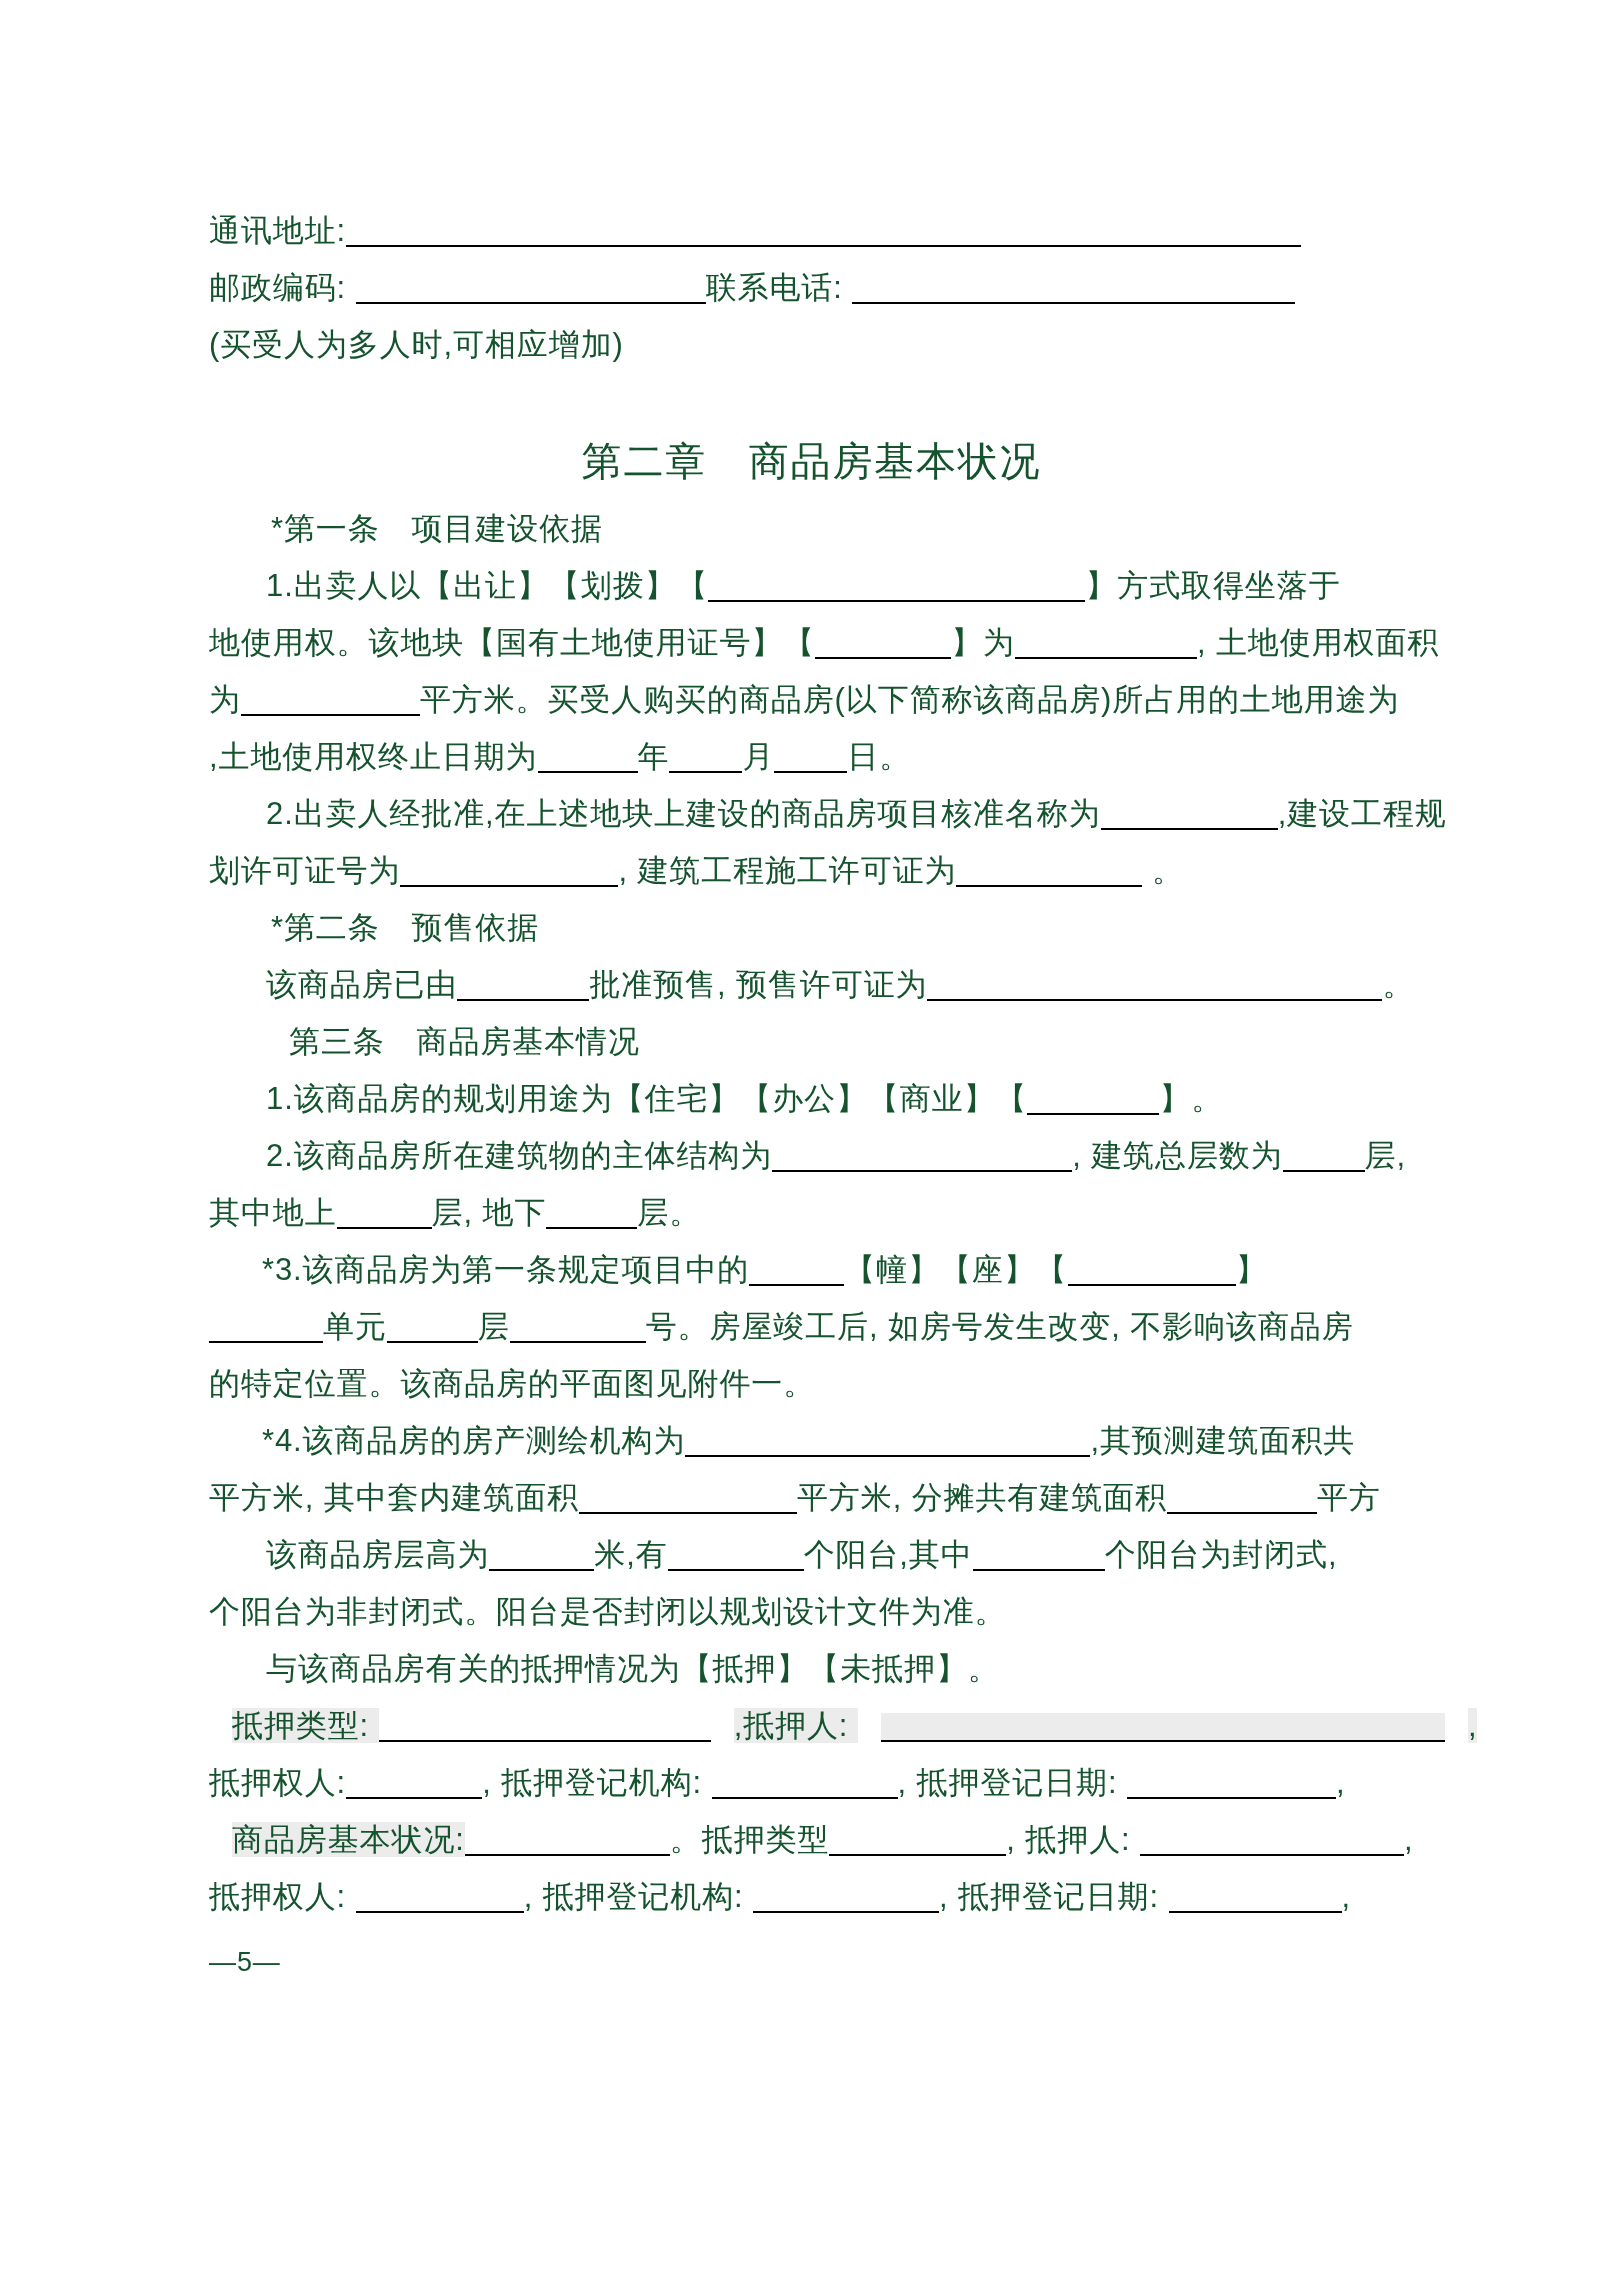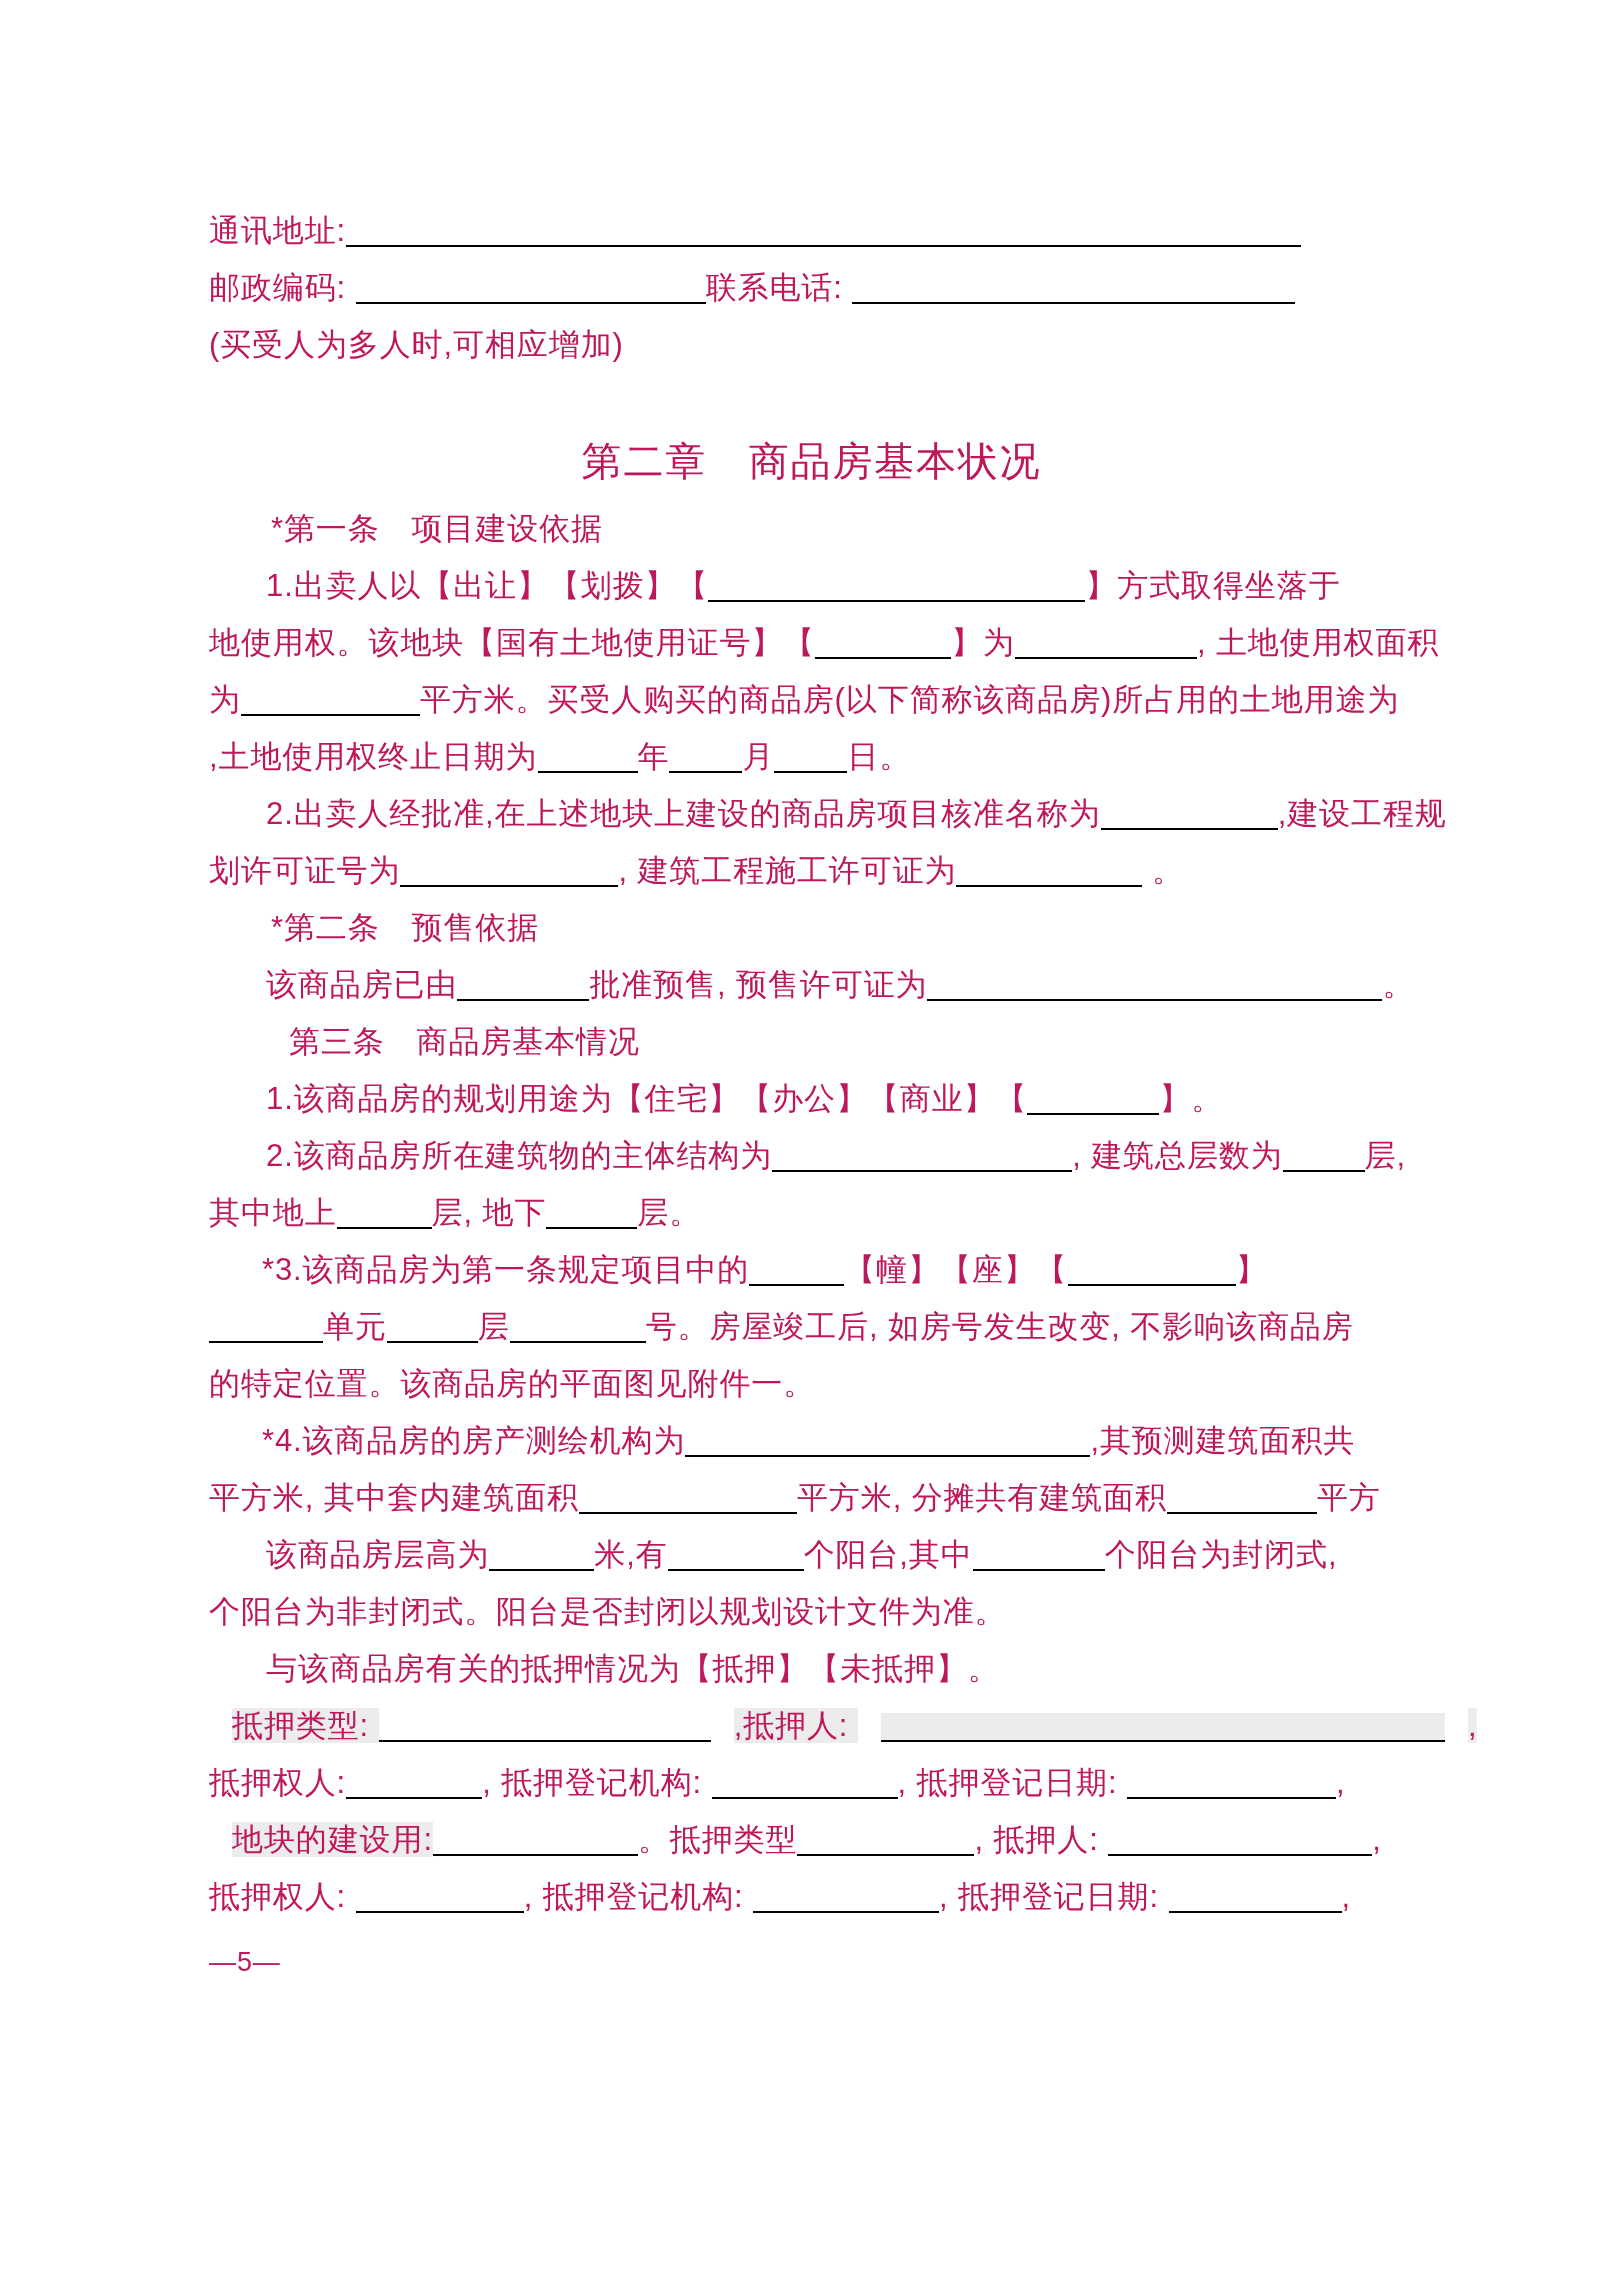--- a/index.html
+++ b/index.html
@@ -5,21 +5,21 @@
   html, body { margin: 0; padding: 0; background: #ffffff; }
   .page {
     position: relative;
     width: 1623px;
     height: 2294px;
     box-sizing: border-box;
     padding: 202px 209px 0 209px;
     background: #ffffff;
     overflow: hidden;
     font-family: "Liberation Sans", sans-serif;
-    color: #be185d;
+    color: #14532d;
   }
   .line {
     font-size: 31px;
     line-height: 57px;
     white-space: nowrap;
     letter-spacing: 0.9px;
   }
   .line .t { white-space: pre; }
   .blank {
     display: inline-block;
@@ -75,18 +75,18 @@
       <div class="line ind-star"><span class="t">*3.该商品房为第一条规定项目中的</span><span class="blank" style="width: 95px;"></span><span class="t">【幢】【座】【</span><span class="blank" style="width: 168px;"></span><span class="t">】</span></div>
       <div class="line"><span class="blank" style="width: 114px;"></span><span class="t">单元</span><span class="blank" style="width: 91px;"></span><span class="t">层</span><span class="blank" style="width: 136px;"></span><span class="t">号。房屋竣工后, 如房号发生改变, 不影响该商品房</span></div>
       <div class="line"><span class="t">的特定位置。该商品房的平面图见附件一。</span></div>
       <div class="line ind-star"><span class="t">*4.该商品房的房产测绘机构为</span><span class="blank" style="width: 405px;"></span><span class="t">,其预测建筑面积共</span></div>
       <div class="line"><span class="t">平方米, 其中套内建筑面积</span><span class="blank" style="width: 218px;"></span><span class="t">平方米, 分摊共有建筑面积</span><span class="blank" style="width: 150px;"></span><span class="t">平方</span></div>
       <div class="line ind-std"><span class="t">该商品房层高为</span><span class="blank" style="width: 105px;"></span><span class="t">米,有</span><span class="blank" style="width: 136px;"></span><span class="t">个阳台,其中</span><span class="blank" style="width: 132px;"></span><span class="t">个阳台为封闭式,</span></div>
       <div class="line"><span class="t">个阳台为非封闭式。阳台是否封闭以规划设计文件为准。</span></div>
       <div class="line ind-std"><span class="t">与该商品房有关的抵押情况为【抵押】【未抵押】。</span></div>
       <div class="line"><span class="t shaded">抵押类型: </span><span class="blank" style="width: 332px;"></span><span class="t shaded">,抵押人: </span><span class="blank shaded" style="width: 564px;"></span><span class="t shaded">,</span></div>
       <div class="line"><span class="t">抵押权人:</span><span class="blank" style="width: 136px;"></span><span class="t">, 抵押登记机构: </span><span class="blank" style="width: 186px;"></span><span class="t">, 抵押登记日期: </span><span class="blank" style="width: 209px;"></span><span class="t">,</span></div>
-      <div class="line"><span class="t shaded">地块的建设用:</span><span class="blank" style="width: 205px;"></span><span class="t">。抵押类型</span><span class="blank" style="width: 177px;"></span><span class="t">, 抵押人: </span><span class="blank" style="width: 264px;"></span><span class="t">,</span></div>
+      <div class="line"><span class="t shaded">商品房基本状况:</span><span class="blank" style="width: 205px;"></span><span class="t">。抵押类型</span><span class="blank" style="width: 177px;"></span><span class="t">, 抵押人: </span><span class="blank" style="width: 264px;"></span><span class="t">,</span></div>
       <div class="line"><span class="t">抵押权人: </span><span class="blank" style="width: 168px;"></span><span class="t">, 抵押登记机构: </span><span class="blank" style="width: 186px;"></span><span class="t">, 抵押登记日期: </span><span class="blank" style="width: 173px;"></span><span class="t">,</span></div>
     </div>
   <div class="page-number">—5—</div>
 </div>
 
 
 </body></html>

